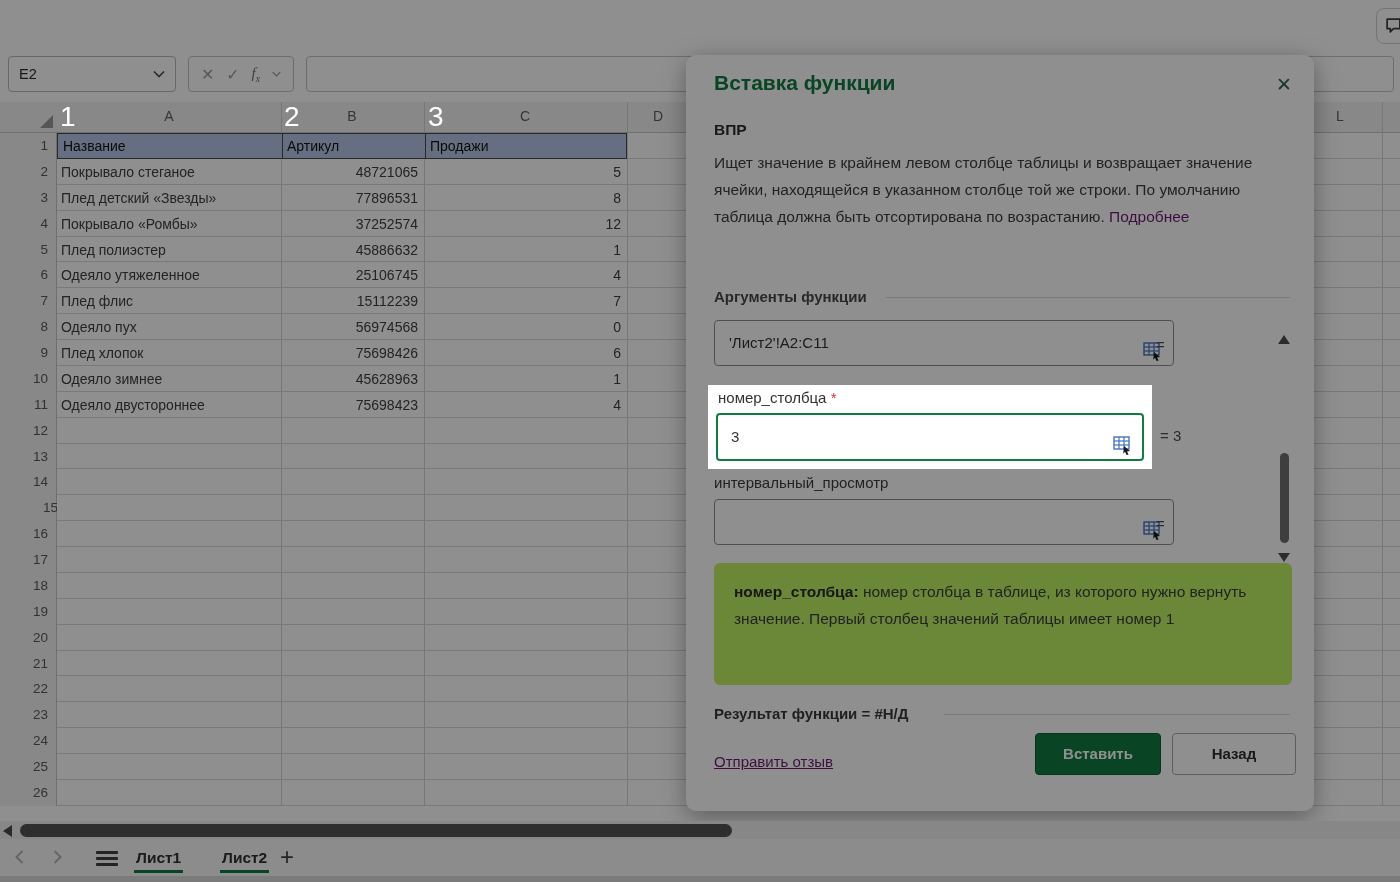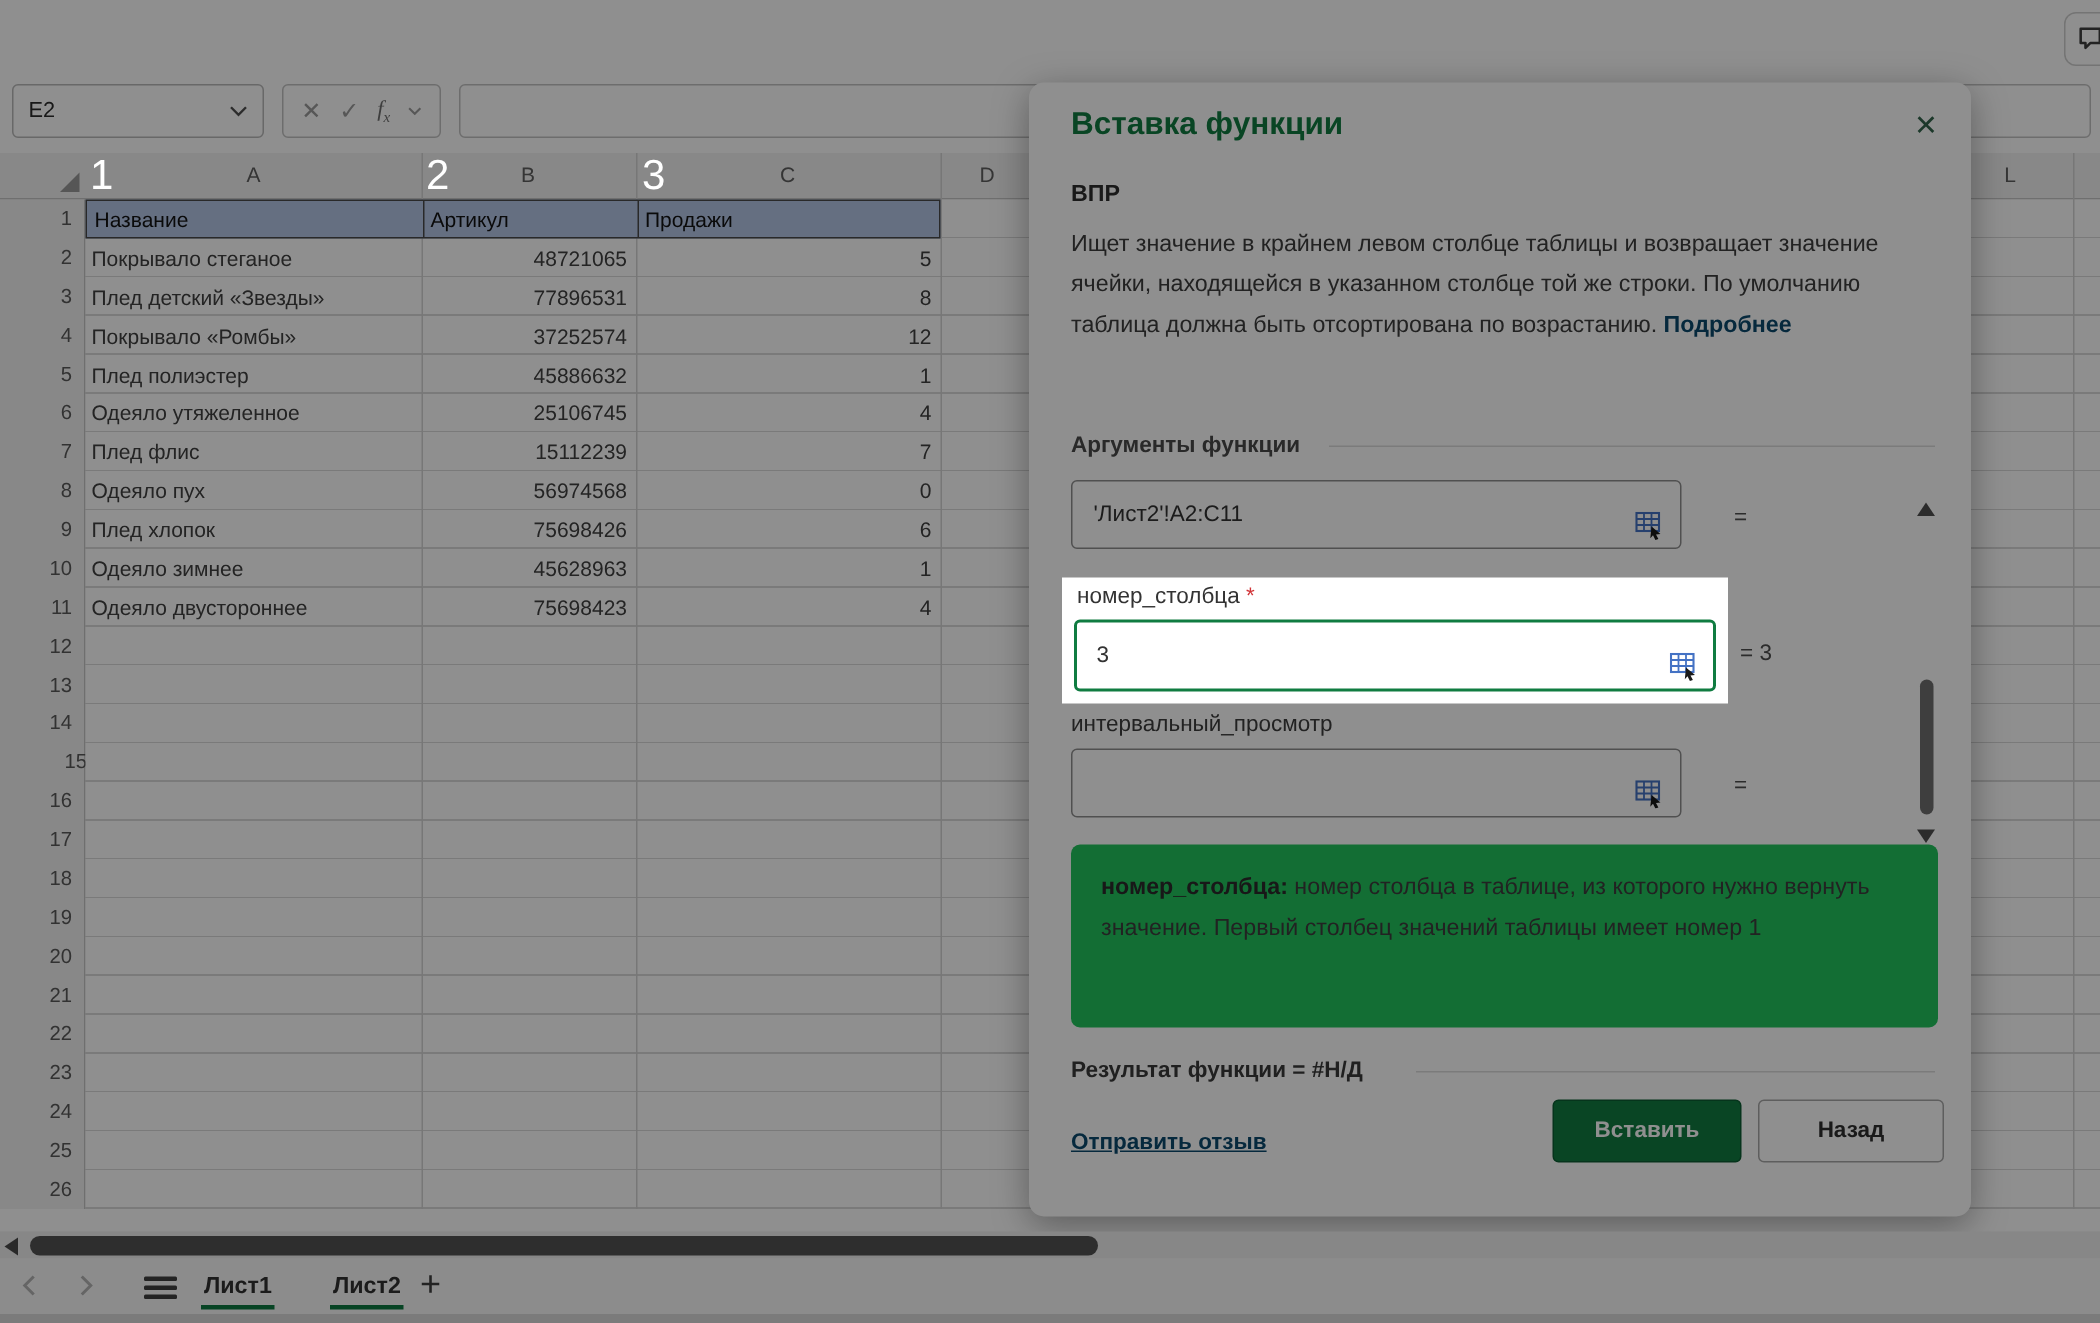--- a/index.html
+++ b/index.html
@@ -58,43 +58,43 @@
 
   
   .panel { position:absolute; left:686px; top:55px; width:628px; height:756px;
            background:#fff; border-radius:10px; box-shadow:0 6px 24px rgba(0,0,0,.35); }
   .panel-title { position:absolute; left:28px; top:16px; font-size:21px; font-weight:700; color:#107C41; }
   .panel-close { position:absolute; left:586px; top:18px; width:24px; height:24px;
            font-size:19px; color:#33654c; text-align:center; line-height:24px; cursor:pointer; }
   .fn-name { position:absolute; left:28px; top:66px; font-size:15.5px; font-weight:700; color:#2d2d2d; }
   .fn-desc { position:absolute; left:28px; top:94px; width:575px; font-size:15.5px;
            line-height:27px; color:#3d3d3d; }
-  .green-link { color:#0c4a6e; text-decoration:none; cursor:pointer;font-weight:bold; }
+  .green-link { color:#701a75; text-decoration:none; cursor:pointer; }
   .green-link.u { text-decoration:underline; }
   .args-heading { position:absolute; left:28px; top:233px; font-size:15px; font-weight:700; color:#4a4a4a; }
   .args-rule { position:absolute; left:200px; right:24px; top:242px; border-top:1px solid #dcdcdc; }
 
-  .arg-input { position:absolute; left:28px; width:407px; height:46px;
+  .arg-input { position:absolute; left:28px; width:460px; height:46px;
            border:1.3px solid #8f8f8f; border-radius:4px; background:#fff;
            font-size:15px; color:#333; line-height:44px; padding-left:14px; }
   .arg-input .picker { position:absolute; right:11px; top:13px; }
   .eq { position:absolute; font-size:15px; color:#4f4f4f; }
   .arg-label { position:absolute; left:28px; font-size:15px; color:#3d3d3d; }
 
   .spotlight { position:absolute; left:22px; top:330px; width:444px; height:84px;
            background:#fff; z-index:60; }
   .spot-label { position:absolute; left:10px; top:4px; font-size:15px; color:#333; }
   .required-star { color:#d13438; }
   .spot-input { position:absolute; left:8px; top:28px; width:428px; height:48px;
            border:2px solid #107C41; border-radius:4px; background:#fff;
            font-size:15px; color:#333; line-height:44px; padding-left:13px; }
   .spot-input .picker { position:absolute; right:10px; top:13px; }
 
   .help-box { position:absolute; left:28px; top:508px; width:578px; height:122px;
-           background:#22c55e; border-radius:6px; padding:15px 20px;
+           background:#bef264; border-radius:6px; padding:15px 20px;
            font-size:15.5px; line-height:27px; color:#3d3d3d; }
   .help-box b { color:#2b2b2b; }
 
   .result-line { position:absolute; left:28px; top:650px; font-size:15px; font-weight:700; color:#3a3a3a; }
   .result-rule { position:absolute; left:258px; right:24px; top:659px; border-top:1px solid #dcdcdc; }
 
   .btn { position:absolute; top:678px; height:42px; border-radius:4px; font-size:15px;
          font-weight:700; text-align:center; line-height:40px; cursor:pointer; }
   .btn-insert { left:349px; width:126px; background:#107C41; color:#fff; border:1px solid #0c5e32; }
   .btn-back { left:486px; width:124px; background:#fff; color:#2f2f2f; border:1px solid #a8a8a8; }

